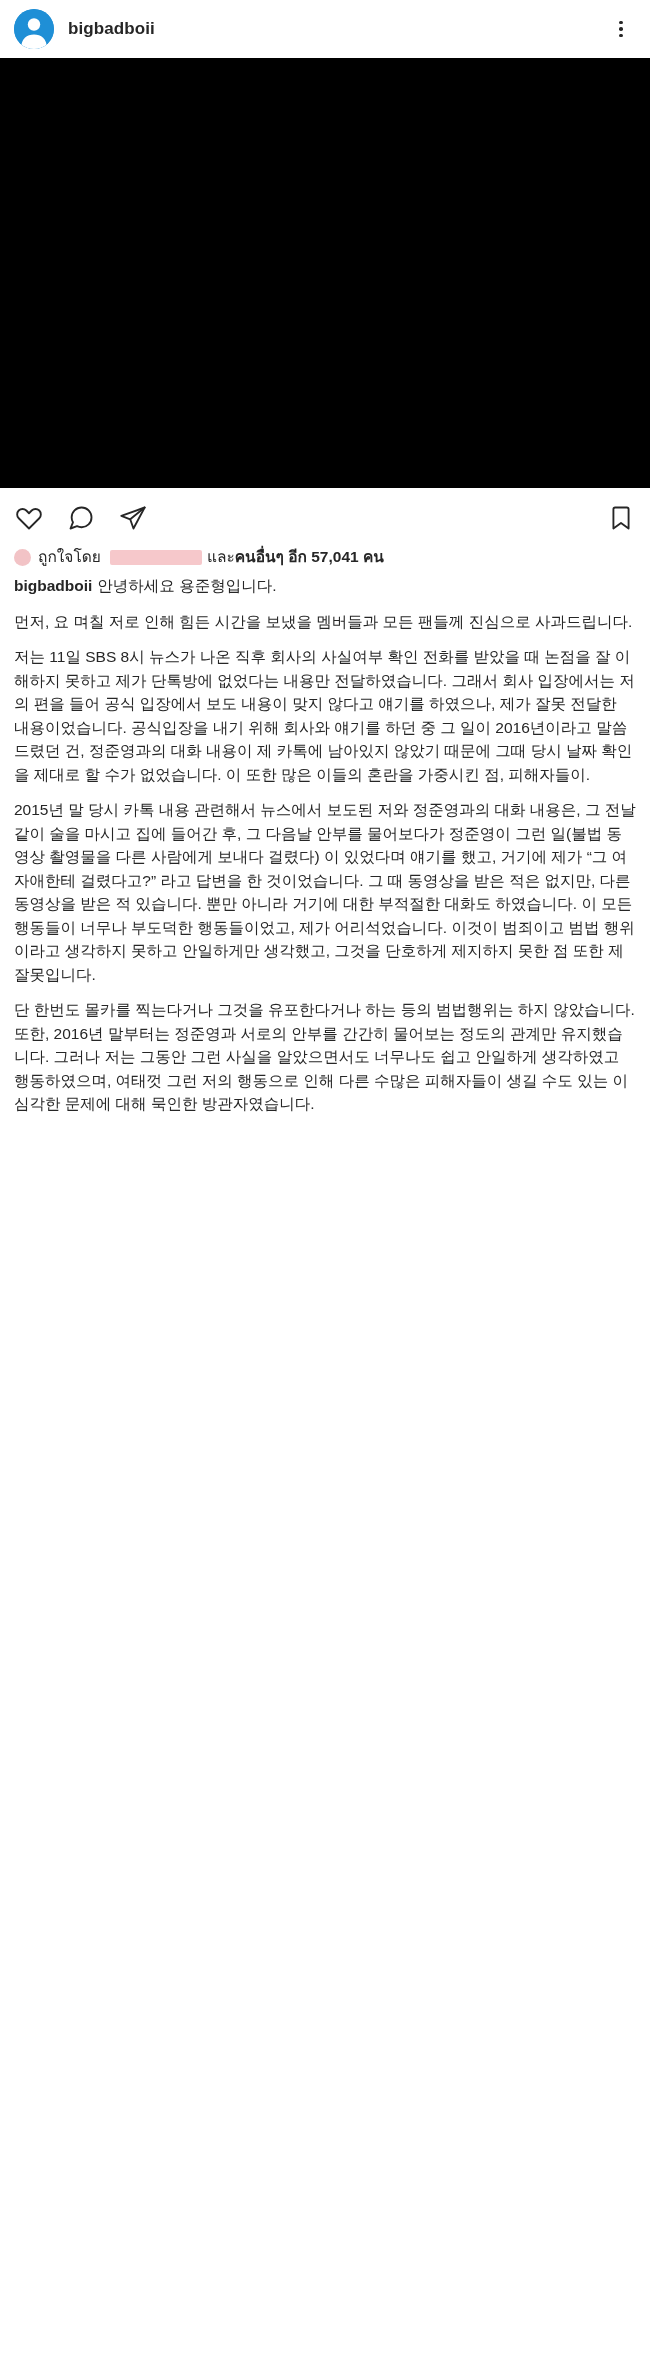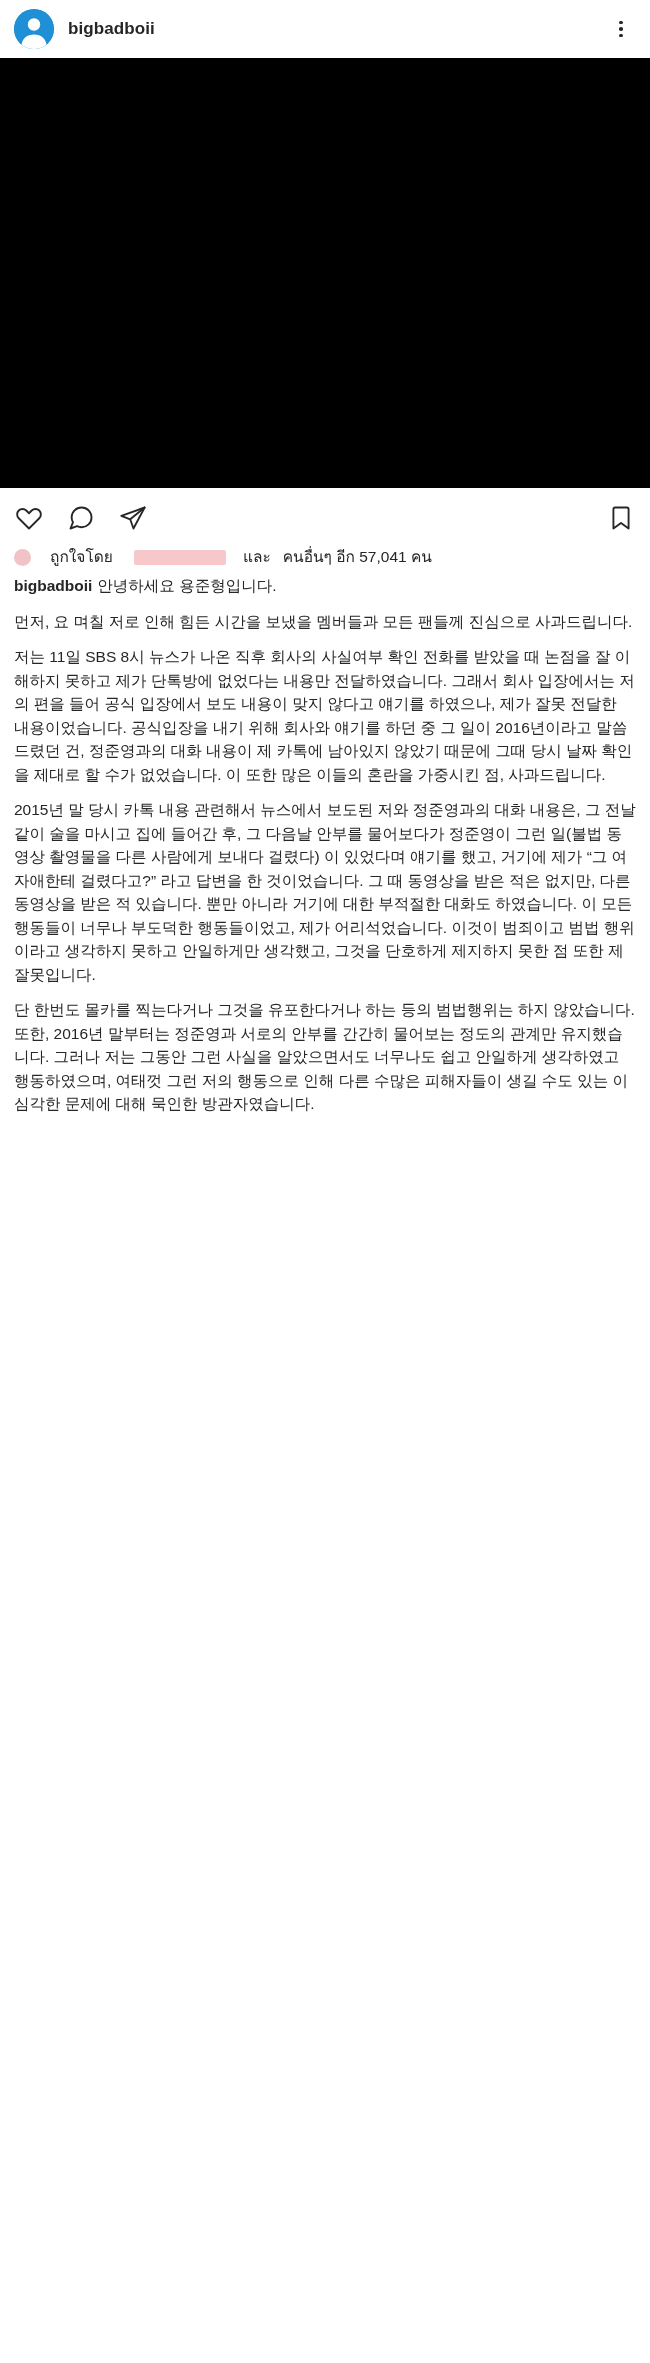--- a/index.html
+++ b/index.html
@@ -93,42 +93,41 @@
 
   
   .likes {
     display: flex;
     align-items: center;
     flex-wrap: wrap;
     padding: 4px 14px 2px 14px;
     font-size: 15.5px;
     line-height: 22px;
     color: #262626;
-    gap: 12px;
   }
   .like-avatar {
     width: 17px;
     height: 17px;
     border-radius: 50%;
     background: #f2c3c6;
     display: inline-block;
     margin-right: 7px;
     flex: 0 0 auto;
   }
   .likes .thai { margin-right: 4px; }
   .redact {
     display: inline-block;
     width: 92px;
     height: 15px;
     background: #f6c8cb;
     border-radius: 2px;
     margin: 0 5px;
     vertical-align: middle;
   }
-  .likes b { font-weight: normal; }
+  .likes b { font-weight: bold; }
 
   
   .caption {
     padding: 4px 14px 18px 14px;
     font-size: 15.5px;
     line-height: 23.5px;
     color: #262626;
     word-break: break-all;
   }
   .caption .handle {
@@ -190,16 +189,16 @@
   <span class="like-avatar"></span>
   <span class="thai">ถูกใจโดย</span>
   <span class="redact"></span>
   <span>และ</span>
   <b>คนอื่นๆ อีก 57,041 คน</b>
 </div>
 
 <div class="caption">
   <p class="first"><span class="handle">bigbadboii</span><span>안녕하세요 용준형입니다.</span></p>
   <p>먼저, 요 며칠 저로 인해 힘든 시간을 보냈을 멤버들과 모든 팬들께 진심으로 사과드립니다.</p>
-  <p>저는 11일 SBS 8시 뉴스가 나온 직후 회사의 사실여부 확인 전화를 받았을 때 논점을 잘 이해하지 못하고 제가 단톡방에 없었다는 내용만 전달하였습니다. 그래서 회사 입장에서는 저의 편을 들어 공식 입장에서 보도 내용이 맞지 않다고 얘기를 하였으나, 제가 잘못 전달한 내용이었습니다. 공식입장을 내기 위해 회사와 얘기를 하던 중 그 일이 2016년이라고 말씀드렸던 건, 정준영과의 대화 내용이 제 카톡에 남아있지 않았기 때문에 그때 당시 날짜 확인을 제대로 할 수가 없었습니다. 이 또한 많은 이들의 혼란을 가중시킨 점, 사과드립니다.</p>
+  <p>저는 11일 SBS 8시 뉴스가 나온 직후 회사의 사실여부 확인 전화를 받았을 때 논점을 잘 이해하지 못하고 제가 단톡방에 없었다는 내용만 전달하였습니다. 그래서 회사 입장에서는 저의 편을 들어 공식 입장에서 보도 내용이 맞지 않다고 얘기를 하였으나, 제가 잘못 전달한 내용이었습니다. 공식입장을 내기 위해 회사와 얘기를 하던 중 그 일이 2016년이라고 말씀드렸던 건, 정준영과의 대화 내용이 제 카톡에 남아있지 않았기 때문에 그때 당시 날짜 확인을 제대로 할 수가 없었습니다. 이 또한 많은 이들의 혼란을 가중시킨 점, 피해자들이.</p>
   <p>2015년 말 당시 카톡 내용 관련해서 뉴스에서 보도된 저와 정준영과의 대화 내용은, 그 전날 같이 술을 마시고 집에 들어간 후, 그 다음날 안부를 물어보다가 정준영이 그런 일(불법 동영상 촬영물을 다른 사람에게 보내다 걸렸다) 이 있었다며 얘기를 했고, 거기에 제가 “그 여자애한테 걸렸다고?” 라고 답변을 한 것이었습니다. 그 때 동영상을 받은 적은 없지만, 다른 동영상을 받은 적 있습니다. 뿐만 아니라 거기에 대한 부적절한 대화도 하였습니다. 이 모든 행동들이 너무나 부도덕한 행동들이었고, 제가 어리석었습니다. 이것이 범죄이고 범법 행위이라고 생각하지 못하고 안일하게만 생각했고, 그것을 단호하게 제지하지 못한 점 또한 제 잘못입니다.</p>
   <p>단 한번도 몰카를 찍는다거나 그것을 유포한다거나 하는 등의 범법행위는 하지 않았습니다. 또한, 2016년 말부터는 정준영과 서로의 안부를 간간히 물어보는 정도의 관계만 유지했습니다. 그러나 저는 그동안 그런 사실을 알았으면서도 너무나도 쉽고 안일하게 생각하였고 행동하였으며, 여태껏 그런 저의 행동으로 인해 다른 수많은 피해자들이 생길 수도 있는 이 심각한 문제에 대해 묵인한 방관자였습니다.</p>
 </div>
 
 </body></html>

